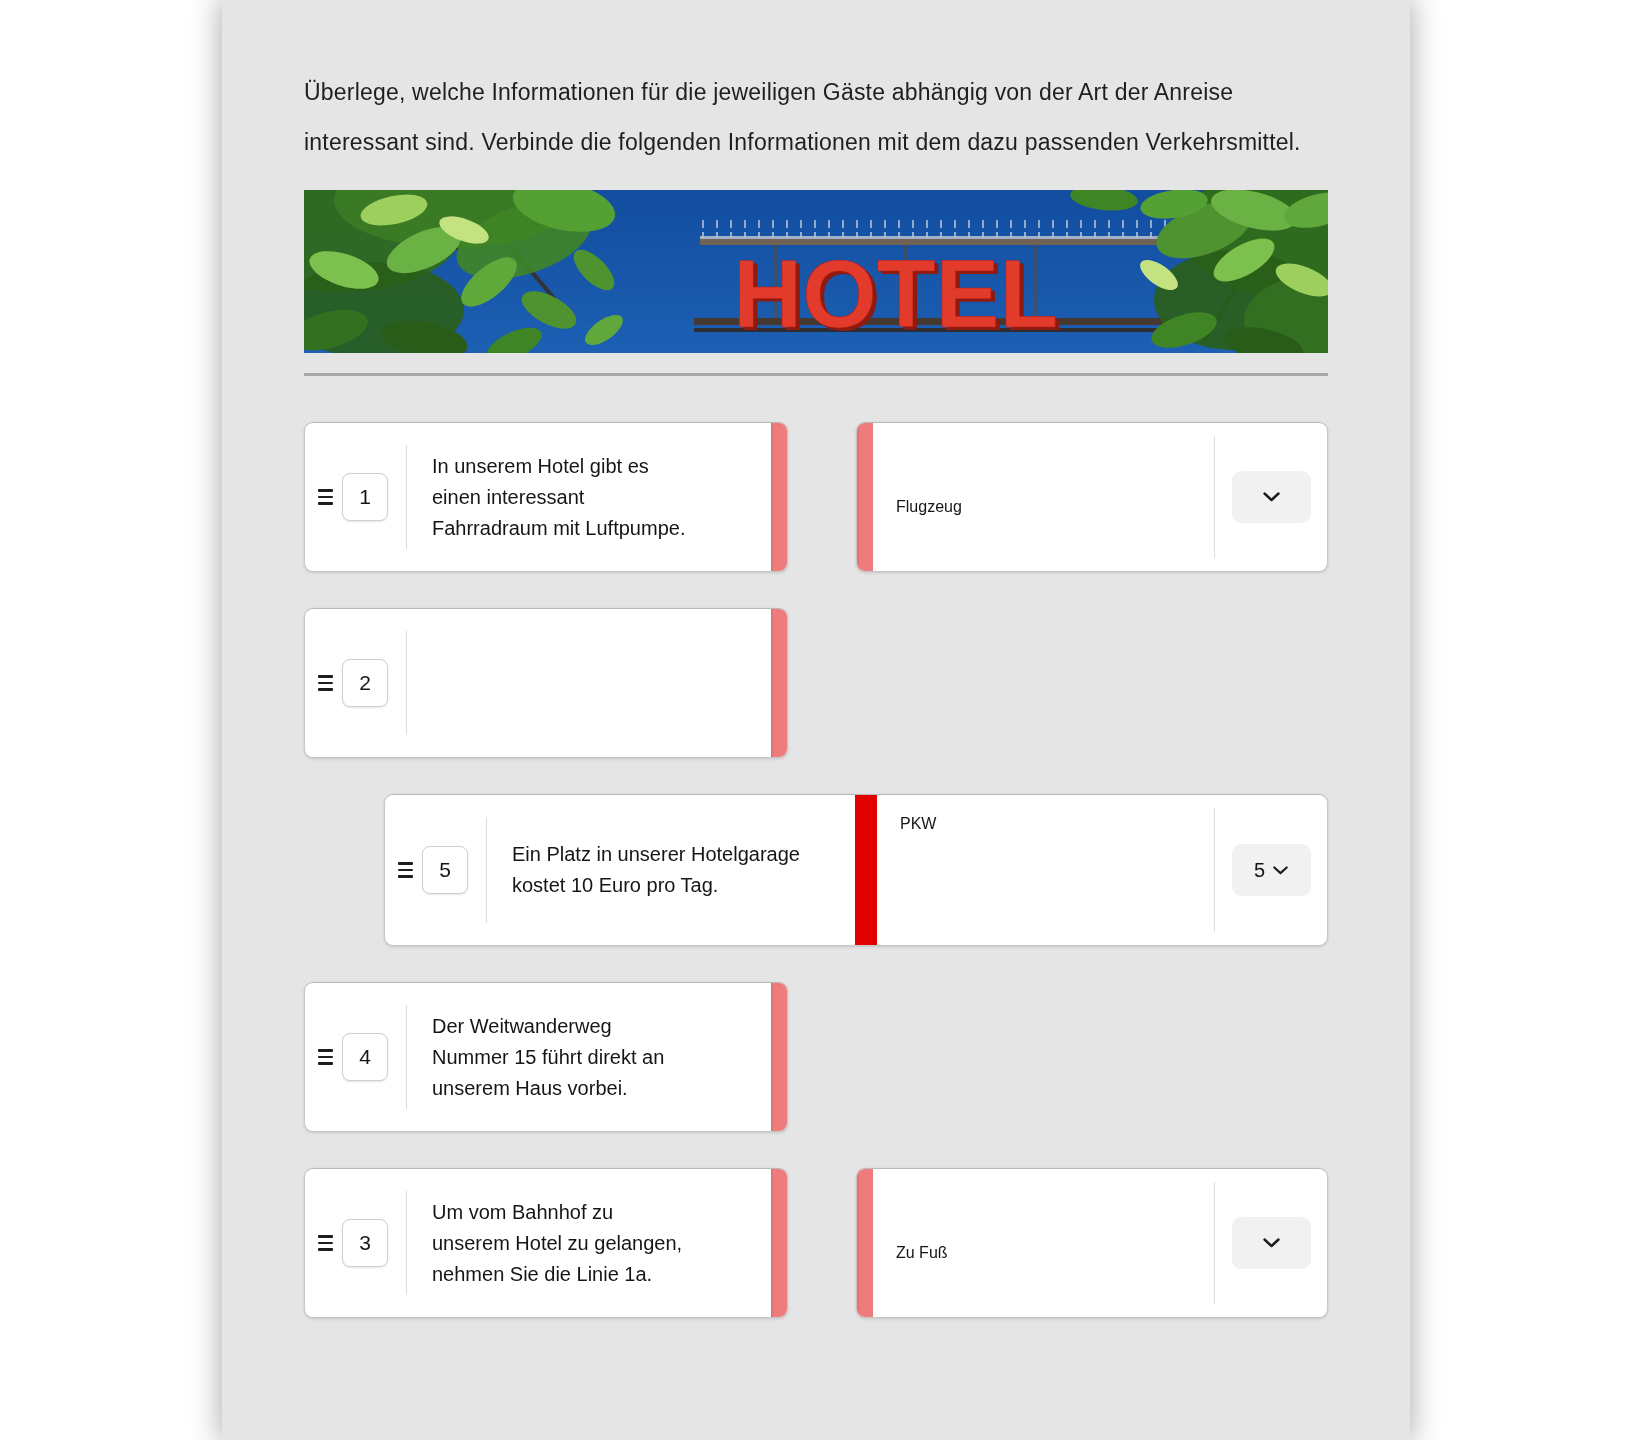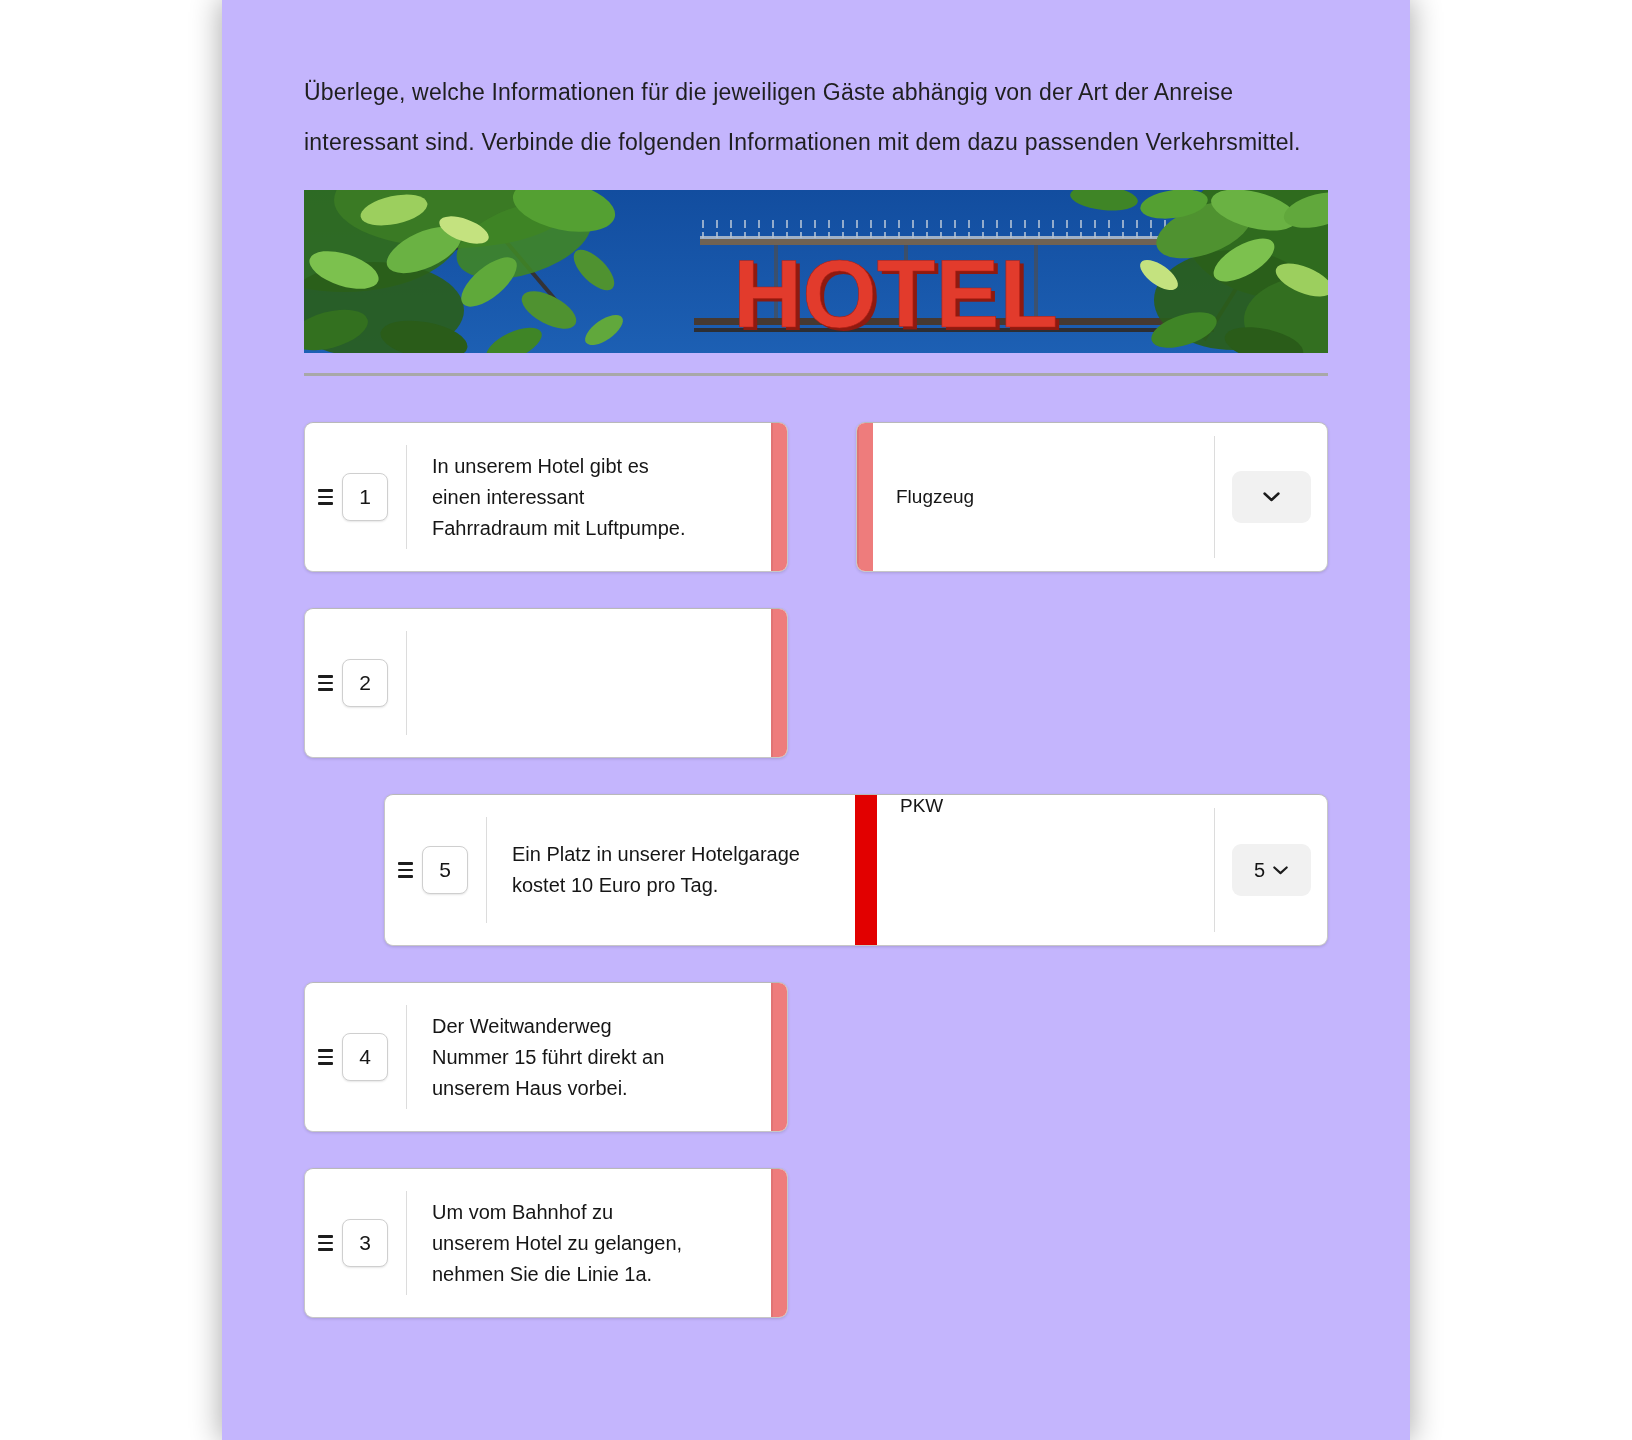--- a/index.html
+++ b/index.html
@@ -1,17 +1,17 @@
 <!DOCTYPE html>
 <html lang="de"><head>
 <meta charset="utf-8">
 <style>
   html,body{margin:0;padding:0;background:#ffffff;font-family:"Liberation Sans",sans-serif;}
   .page{
-    width:1188px;min-height:1440px;margin:0 auto;background:#c4b5fd;
+    width:1188px;min-height:1440px;margin:0 auto;background:#e5e5e5;
     box-shadow:0 0 28px 2px rgba(0,0,0,0.32);
     padding:44px 82px 70px 82px;box-sizing:border-box;
   }
   .instructions{
     font-size:23px;line-height:50px;color:#1f1f1f;letter-spacing:.2px;max-width:1000px;
   }
   .banner{margin-top:16px;height:163px;width:100%;overflow:hidden;}
   .banner svg{display:block;width:100%;height:168px;}
   .divider{margin-top:20px;border-top:3px solid #a8a8a8;}
   .rows{margin-top:46px;display:flex;flex-direction:column;gap:36px;}
@@ -37,21 +37,21 @@
   .vdiv{flex:none;width:1px;background:#dcdcdc;align-self:stretch;margin:22px 0 22px 18px;}
   .vdiv.rdiv{margin:13px 0;}
   .stmt-text{
     flex:1;margin-left:25px;font-size:20px;line-height:31px;color:#161616;
     max-width:255px;padding:13px 0;
   }
   .merged-card .stmt-text{max-width:292px;}
   .pink-bar{flex:none;width:16px;align-self:stretch;background:#ee7c7c;box-shadow:inset 2px 0 0 rgba(0,0,0,0.06);}
   .pink-bar.rightbar{margin-left:auto;}
   .red-bar{flex:none;width:22px;align-self:stretch;background:#e20000;}
-  .target-label{flex:1;margin-left:23px;font-size:19px;color:#161616;}
+  .target-label{flex:1;margin-left:23px;font-size:16px;color:#161616;margin-top:20px;}
   .dd-zone{flex:none;width:112px;align-self:stretch;display:flex;align-items:center;justify-content:center;}
   .dd-btn{
     border:0;outline:0;cursor:pointer;background:#f1f1f1;border-radius:9px;
     width:79px;height:52px;display:flex;align-items:center;justify-content:center;gap:8px;
     font-family:inherit;font-size:20px;color:#161616;
   }
   .chev{display:block;}
 </style>
 </head>
 <body>
@@ -220,16 +220,28 @@
         <span class="drag-handle">
             <i></i>
             <i></i>
             <i></i>
           </span>
         <span class="num-box">3</span>
         <span class="vdiv"></span>
         <span class="stmt-text">Um vom Bahnhof zu unserem Hotel zu gelangen, nehmen Sie die Linie 1a.</span>
         <span class="pink-bar rightbar"></span>
       </div>
+      <div class="card right-card">
+        <span class="pink-bar"></span>
+        <span class="target-label">Zu Fuß</span>
+        <span class="vdiv rdiv"></span>
+        <span class="dd-zone">
+          <button class="dd-btn">
+            <svg class="chev" width="17" height="10" viewBox="0 0 17 10">
+              <polyline points="1.5,1.5 8.5,8 15.5,1.5" fill="none" stroke="#1c1c1c" stroke-width="2.4" stroke-linecap="round" stroke-linejoin="round"></polyline>
+            </svg>
+          </button>
+        </span>
+      </div>
     </div>
 
   </div>
 </div>
 
 </body></html>

